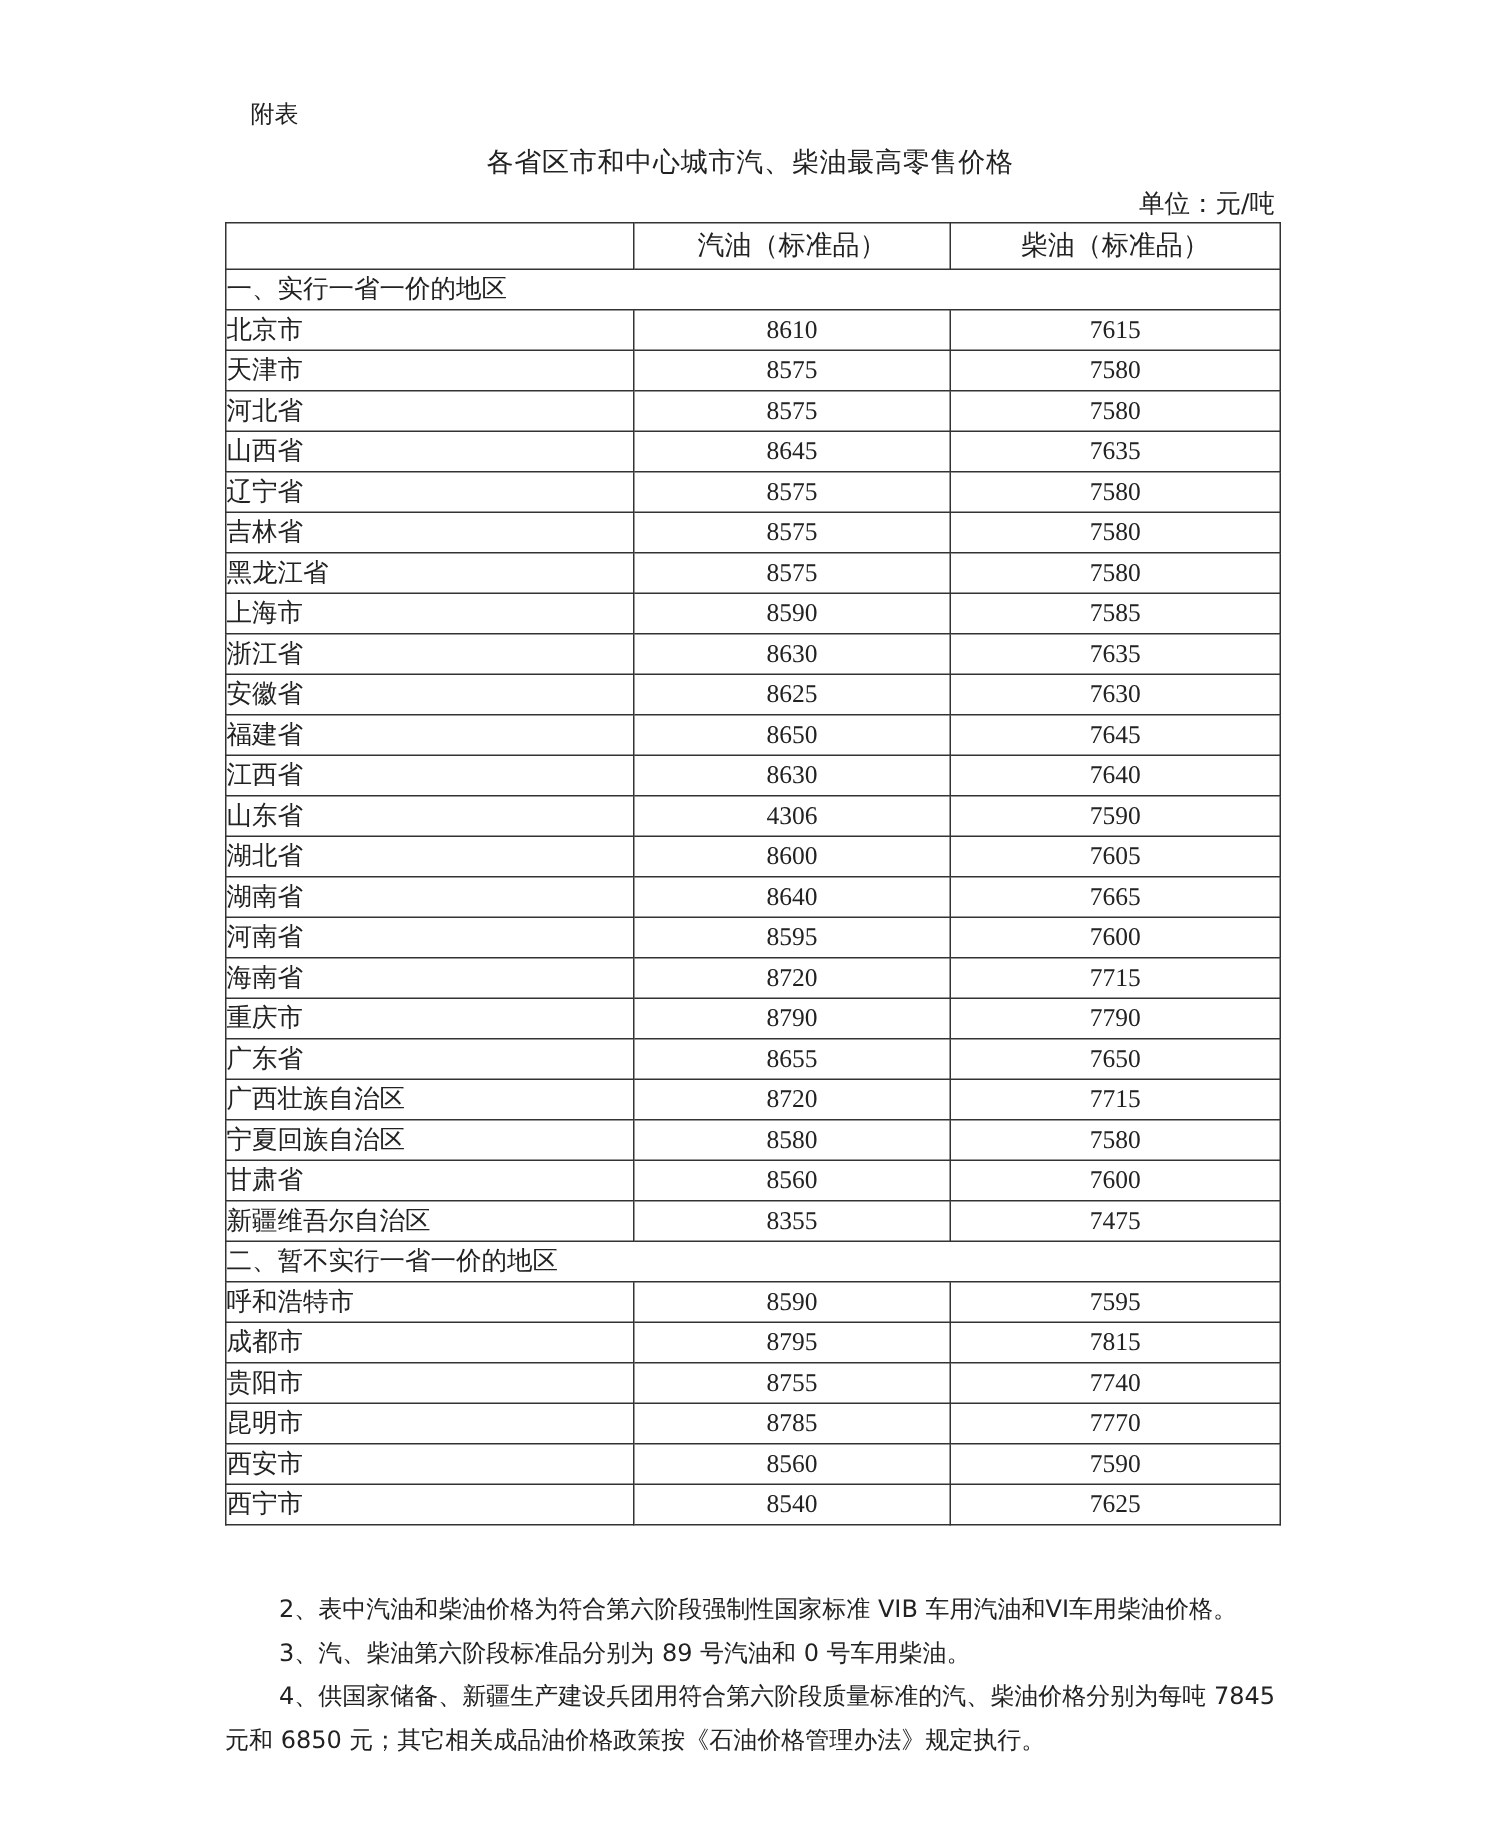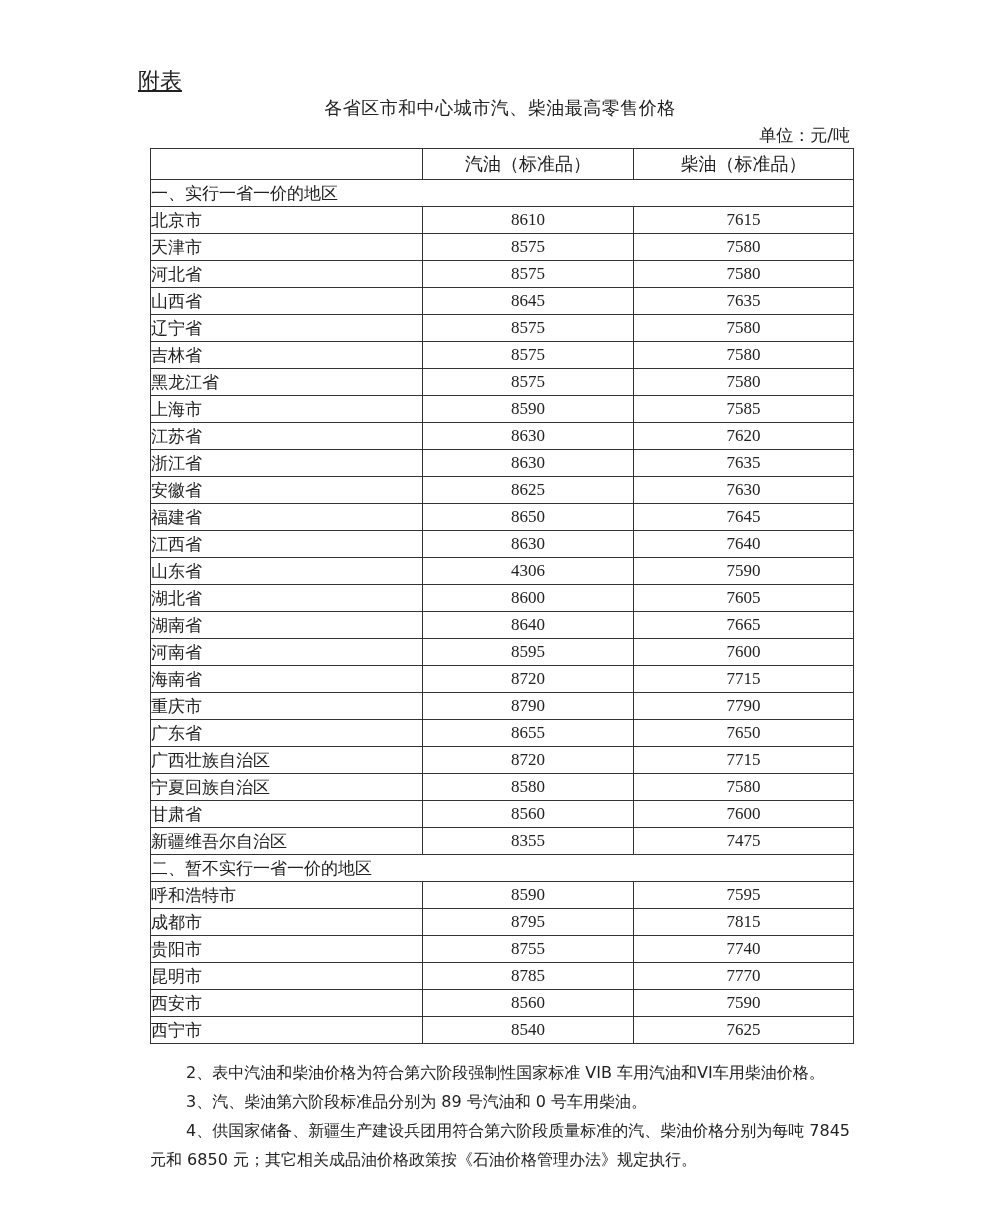--- a/index.html
+++ b/index.html
@@ -1,18 +1,18 @@
 <!DOCTYPE html>
 <html><head>
 <meta charset="utf-8">
 <style>
   html, body { margin: 0; padding: 0; background: #ffffff; }
   body { width: 1000px; height: 1229px; position: relative; overflow: hidden;
          font-family: "DejaVu Sans", "Liberation Sans", sans-serif; color: #222; }
-  .appendix { position: absolute; left: 138px; top: 66px; font-size: 22px; text-decoration: underline; }
+  .appendix { position: absolute; left: 167px; top: 66px; font-size: 16px; }
   .title { position: absolute; left: 0; width: 1000px; top: 96px; text-align: center;
            font-size: 18px; font-weight: normal; letter-spacing: 0.5px; }
   .unit { position: absolute; right: 150px; top: 124px; font-size: 17px; }
   table.prices { position: absolute; left: 150px; top: 148px; width: 703px;
                  border-collapse: collapse; table-layout: fixed; }
   table.prices td, table.prices th { border: 1.5px solid #333; padding: 0; height: 26px;
       font-weight: normal; font-size: 17px; line-height: 26px; overflow: hidden; white-space: nowrap; }
   table.prices th { height: 30px; line-height: 30px; text-align: center; font-size: 18px; }
   col.c1 { width: 272px; } col.c2 { width: 211px; } col.c3 { width: 220px; }
   td.name { padding-left: 52px; }
@@ -80,25 +80,20 @@
         <td class="name">黑龙江省</td>
         <td class="num">8575</td>
         <td class="num">7580</td>
       </tr>
       <tr>
         <td class="name">上海市</td>
         <td class="num">8590</td>
         <td class="num">7585</td>
       </tr>
       <tr>
-        <td class="name">江苏省</td>
-        <td class="num">8630</td>
-        <td class="num">7620</td>
-      </tr>
-      <tr>
         <td class="name">浙江省</td>
         <td class="num">8630</td>
         <td class="num">7635</td>
       </tr>
       <tr>
         <td class="name">安徽省</td>
         <td class="num">8625</td>
         <td class="num">7630</td>
       </tr>
       <tr>

